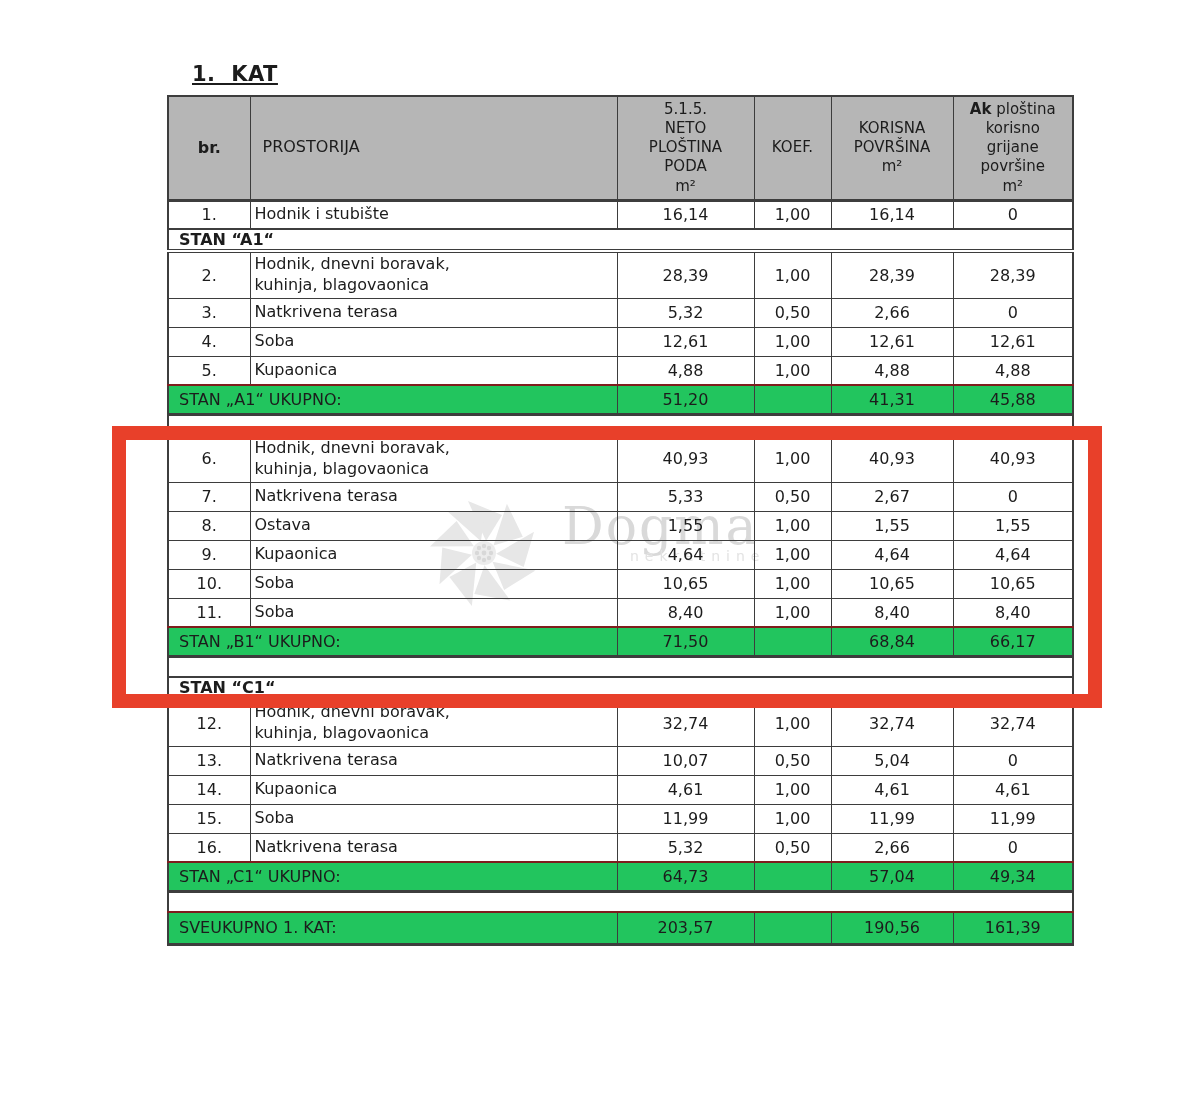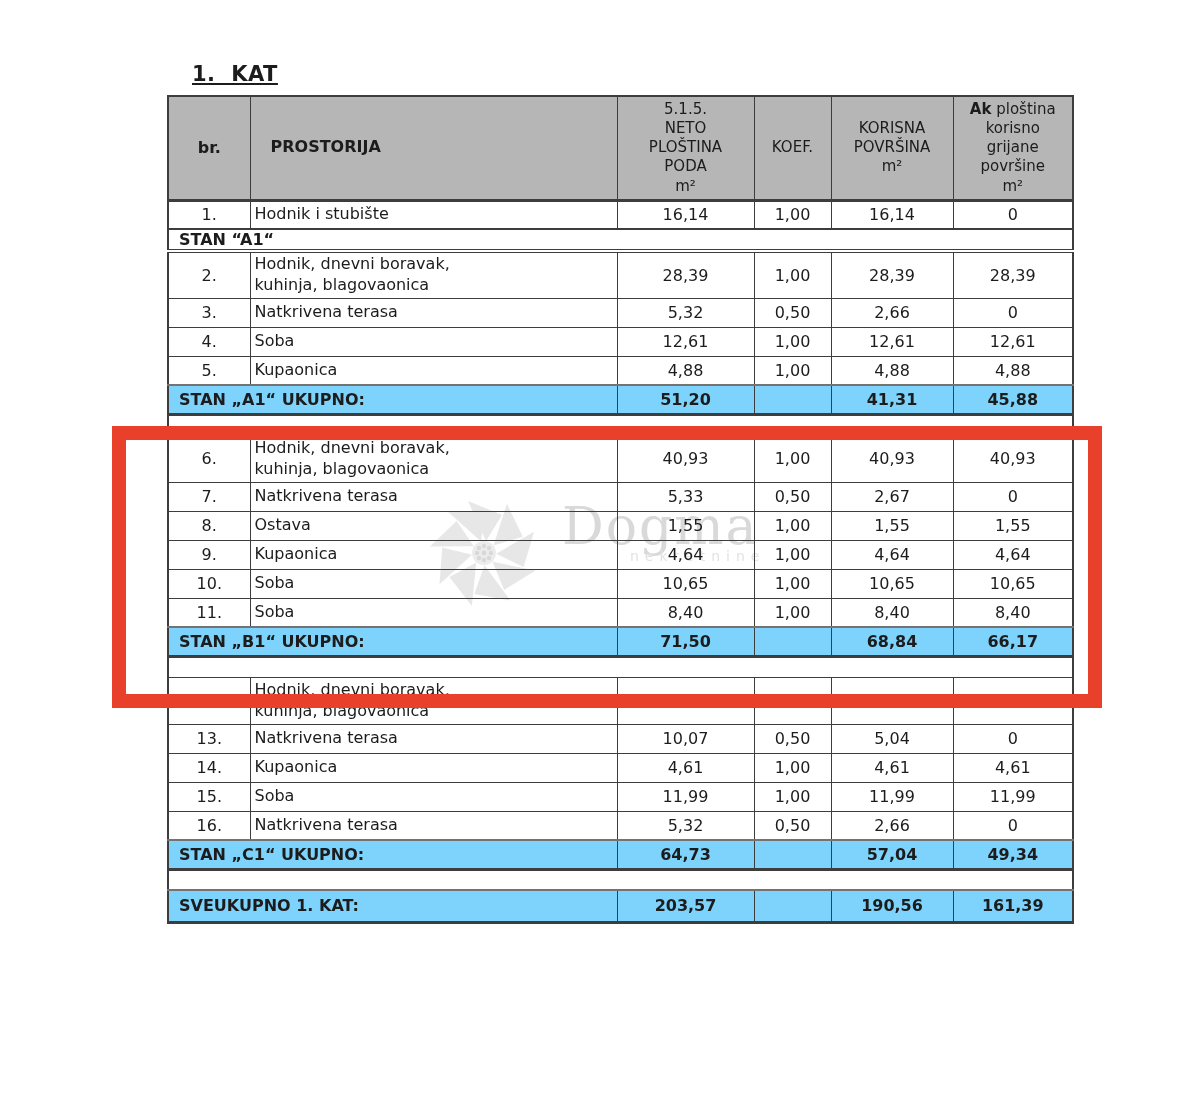--- a/index.html
+++ b/index.html
@@ -23,35 +23,35 @@
     font-size:14px; letter-spacing:6px; color:#e3e3e3; margin-left:68px; margin-top:-4px;
   }
 
   
   .tablewrap { position:absolute; left:167px; top:95px; z-index:1; }
   table { border-collapse:collapse; table-layout:fixed; width:905px; border:2px solid #3d3d3d; }
   td, th { border:1.5px solid #3d3d3d; padding:0 6px; vertical-align:middle; font-size:16px; background:transparent; }
   thead tr { height:104px; }
   thead th { background:#b6b6b6; font-weight:normal; text-align:center; line-height:1.28; font-size:15px; border-bottom:3px solid #3d3d3d; }
   th.c-br { font-weight:bold; font-size:16px; }
-  th.c-name { font-weight:bold; text-align:left; padding-left:20px; font-size:16px; }
+  th.c-name { font-weight:normal; text-align:left; padding-left:12px; font-size:16px; }
   .pre { white-space:pre-line; }
   .b { font-weight:bold; }
 
   .c-br { text-align:center; }
   .c-name { text-align:left; padding-left:4px; line-height:1.3; }
   .c-num { text-align:center; }
   .c-label { text-align:left; padding-left:10px; font-weight:bold; }
 
   .r-item { height:29px; }
   .r-item.two { height:47px; }
   .r-section { height:17px; }
   .r-section td { font-weight:bold; border-top:2px solid #3d3d3d; border-bottom:4px double #3d3d3d; }
   .r-total { height:29px; }
-  .r-total td { background:#7dd3fc; font-weight:bold; border-top:2px solid #737373; border-bottom:3px solid #3d3d3d; }
+  .r-total td { background:#22c55e; font-weight:normal; border-top:2px solid #7f1d1d; border-bottom:3px solid #3d3d3d; }
   .r-total.grand { height:32px; }
   .r-spacer { height:21px; }
   .r-spacer td { border-top:none; border-bottom:none; background:transparent; }
 
   
   .highlight {
     position:absolute; left:112px; top:426px; width:990px; height:282px;
     border:14px solid #e8402a; box-sizing:border-box; z-index:3; pointer-events:none;
   }
 </style>
@@ -232,20 +232,23 @@
           <tr class="r-total">
             <td class="c-label" colspan="2">STAN „B1“ UKUPNO:</td>
             <td class="c-num">71,50</td>
             <td class="c-num"></td>
             <td class="c-num">68,84</td>
             <td class="c-num">66,17</td>
           </tr>
           <tr class="r-spacer">
             <td class="c-spacer" colspan="6"></td>
           </tr>
+          <tr class="r-section">
+            <td class="c-label" colspan="6">STAN “C1“</td>
+          </tr>
           <tr class="r-item two">
             <td class="c-br">12.</td>
             <td class="c-name pre">Hodnik, dnevni boravak,
 kuhinja, blagovaonica</td>
             <td class="c-num">32,74</td>
             <td class="c-num">1,00</td>
             <td class="c-num">32,74</td>
             <td class="c-num">32,74</td>
           </tr>
           <tr class="r-item">

